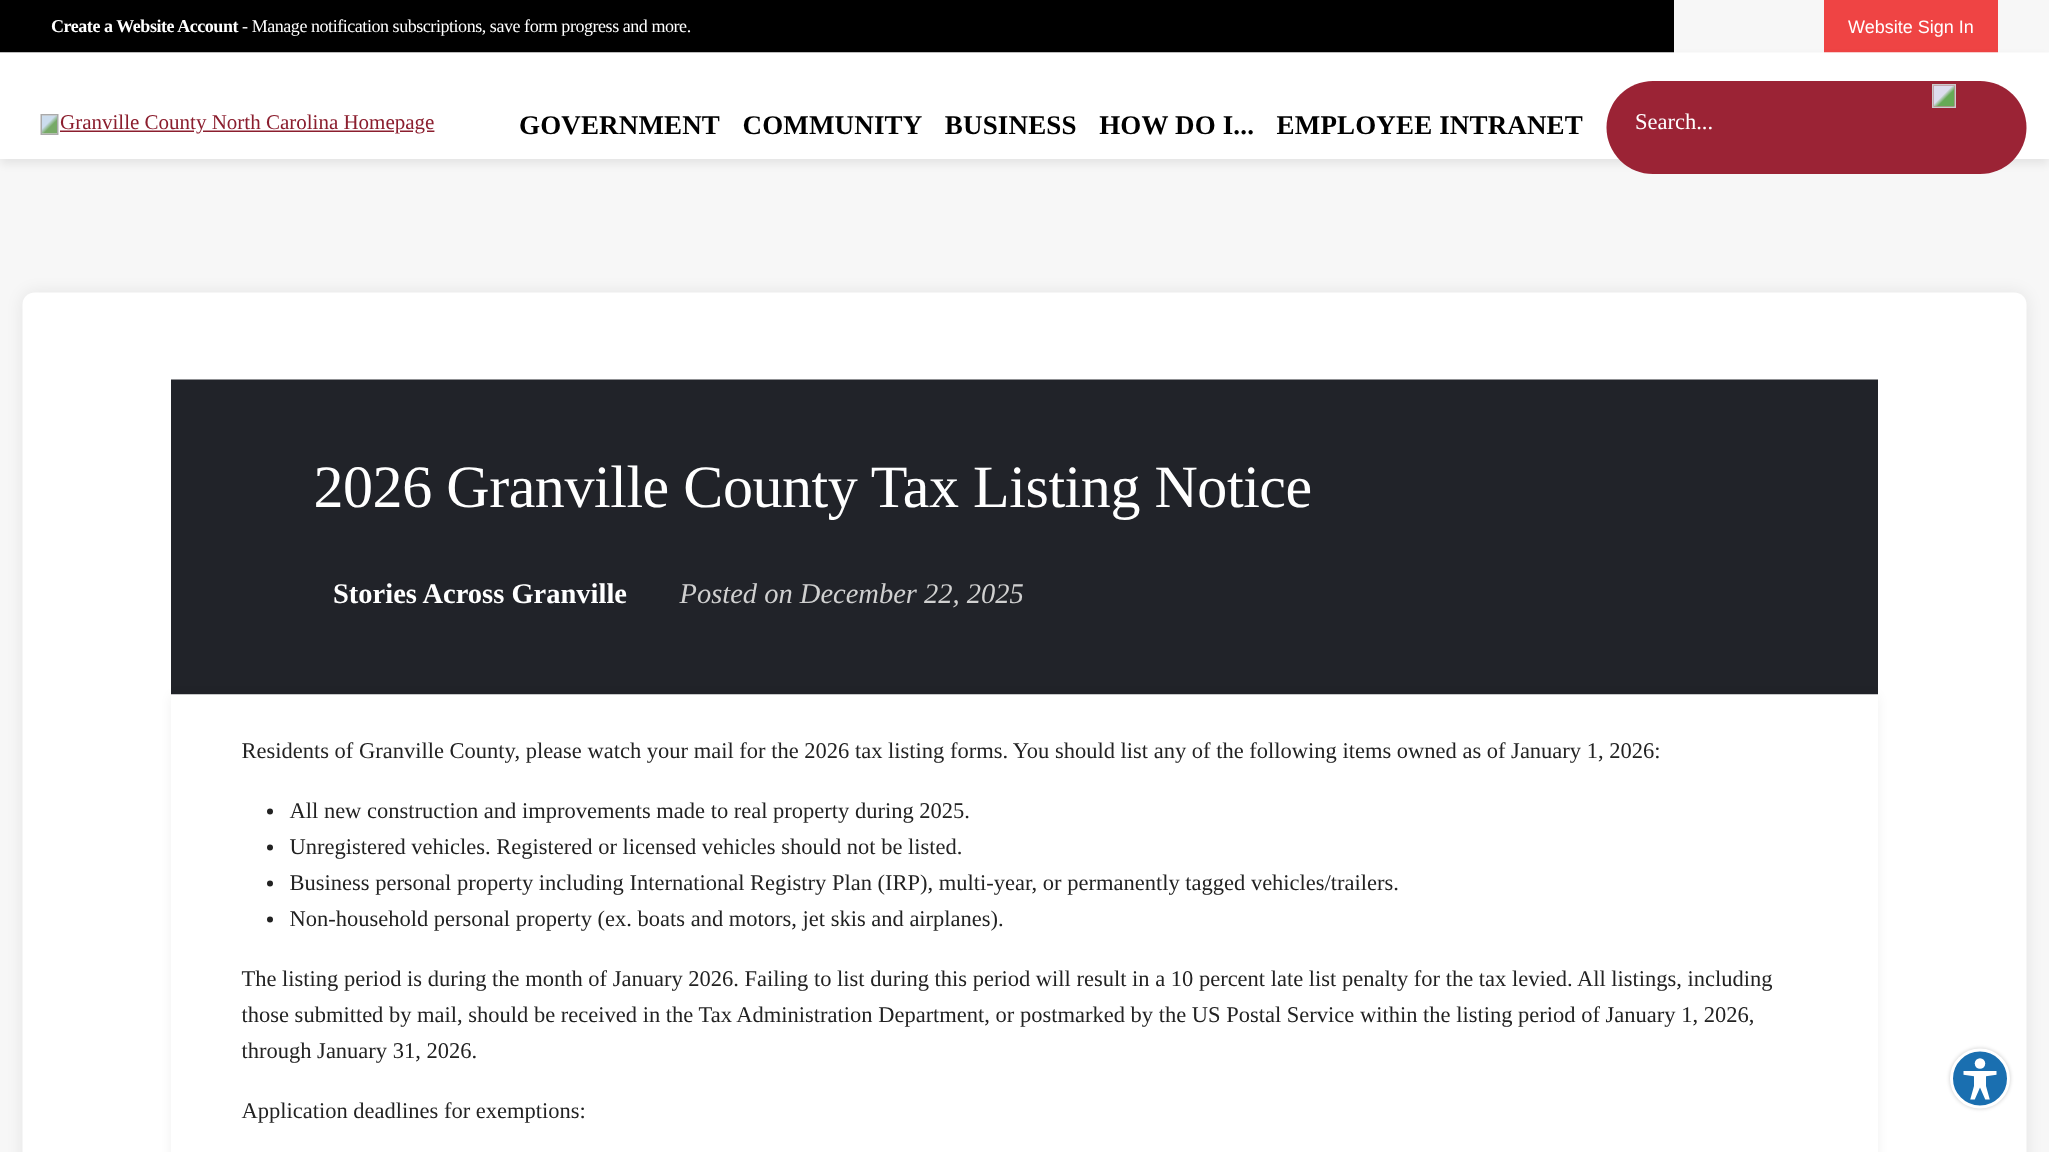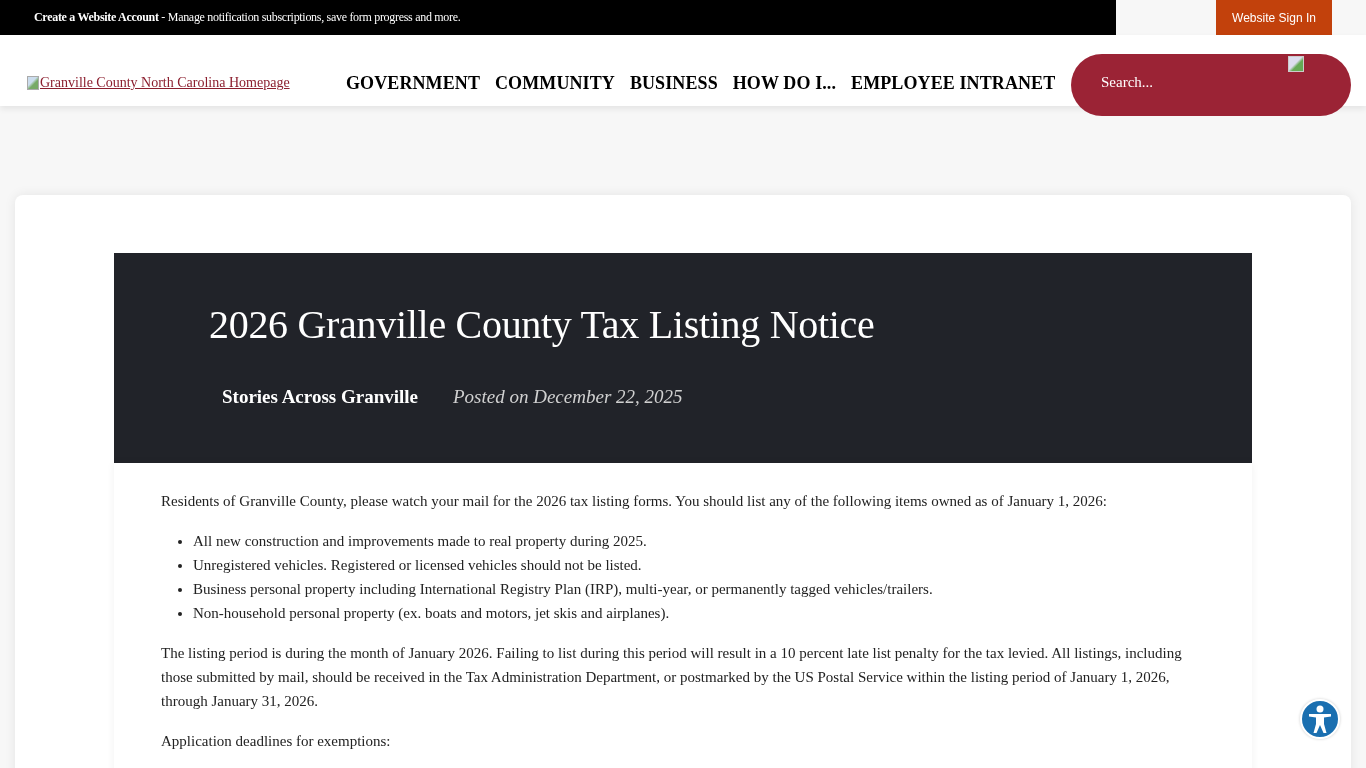--- a/index.html
+++ b/index.html
@@ -2,29 +2,29 @@
 <html><head>
 <meta charset="utf-8">
 <style>
   * { box-sizing: border-box; margin: 0; padding: 0; }
   html, body { width: 1366px; height: 768px; overflow: hidden; }
   body { background: #f7f7f7; font-family: "Liberation Serif", serif; color: #222; position: relative; }
 
   .topbar { position: absolute; left: 0; top: 0; width: 1116px; height: 35px; background: #000; }
   .topbar .acct { position: absolute; left: 34px; top: 10px; font-size: 12px; color: #fff; letter-spacing: -0.3px; }
   .topbar .acct b { font-weight: bold; }
-  .topbar .signin { position: absolute; left: 1216px; top: 0; width: 116px; height: 35px; background: #c2410c; color: #fff; font-family: "Liberation Sans", sans-serif; font-size: 12px; display: flex; align-items: center; justify-content: center; cursor: pointer; }
+  .topbar .signin { position: absolute; left: 1216px; top: 0; width: 116px; height: 35px; background: #ef4444; color: #fff; font-family: "Liberation Sans", sans-serif; font-size: 12px; display: flex; align-items: center; justify-content: center; cursor: pointer; }
 
   .header { position: absolute; left: 0; top: 35px; width: 1366px; height: 71px; background: #fff; box-shadow: 0 3px 6px rgba(0,0,0,0.08); }
   .logo { position: absolute; left: 27px; top: 40px; font-size: 14px; color: #8b1e2e; text-decoration: underline; display: flex; align-items: center; }
   .logo .broken { display: inline-block; width: 12px; height: 14px; border: 1px solid #aaa; background: linear-gradient(135deg,#cde 40%,#7a6 60%); margin-right: 1px; }
   .nav { position: absolute; left: 346px; top: 38px; display: flex; gap: 15px; }
   .nav a { font-size: 18px; font-weight: bold; color: #000; text-decoration: none; letter-spacing: 0.1px; cursor: pointer; }
   .search { position: absolute; left: 1071px; top: 19px; width: 280px; height: 62px; background: #9b2335; border-radius: 31px; }
-  .search input { position: absolute; left: 19px; top: 20px; width: 200px; background: transparent; border: none; outline: none; color: #fdba74; font-family: "Liberation Serif", serif; font-size: 15px; margin-left: 11px; }
+  .search input { position: absolute; left: 19px; top: 20px; width: 200px; background: transparent; border: none; outline: none; color: #fdba74; font-family: "Liberation Serif", serif; font-size: 15px; }
   .search input::placeholder { color: #fff; }
   .search .sbtn { position: absolute; left: 217px; top: 2px; width: 16px; height: 16px; border: 1px solid #ccc; background: linear-gradient(135deg,#dde 45%,#6a5 60%); cursor: pointer; }
 
   .card { position: absolute; left: 15px; top: 195px; width: 1336px; height: 600px; background: #fff; border-radius: 8px; box-shadow: 0 0 12px rgba(0,0,0,0.08); }
   .crumbs { position: absolute; left: 23px; top: 25px; font-size: 14px; color: #222; }
   .crumbs a { color: #8b1e2e; text-decoration: underline; cursor: pointer; }
   .crumbs .sep { color: #444; margin: 0 3px 0 6px; }
 
   .hero { position: absolute; left: 99px; top: 58px; width: 1138px; height: 210px; background: #212329; }
   .hero h1 { position: absolute; left: 95px; top: 48px; font-size: 40px; font-weight: normal; color: #fff; letter-spacing: -0.3px; }

